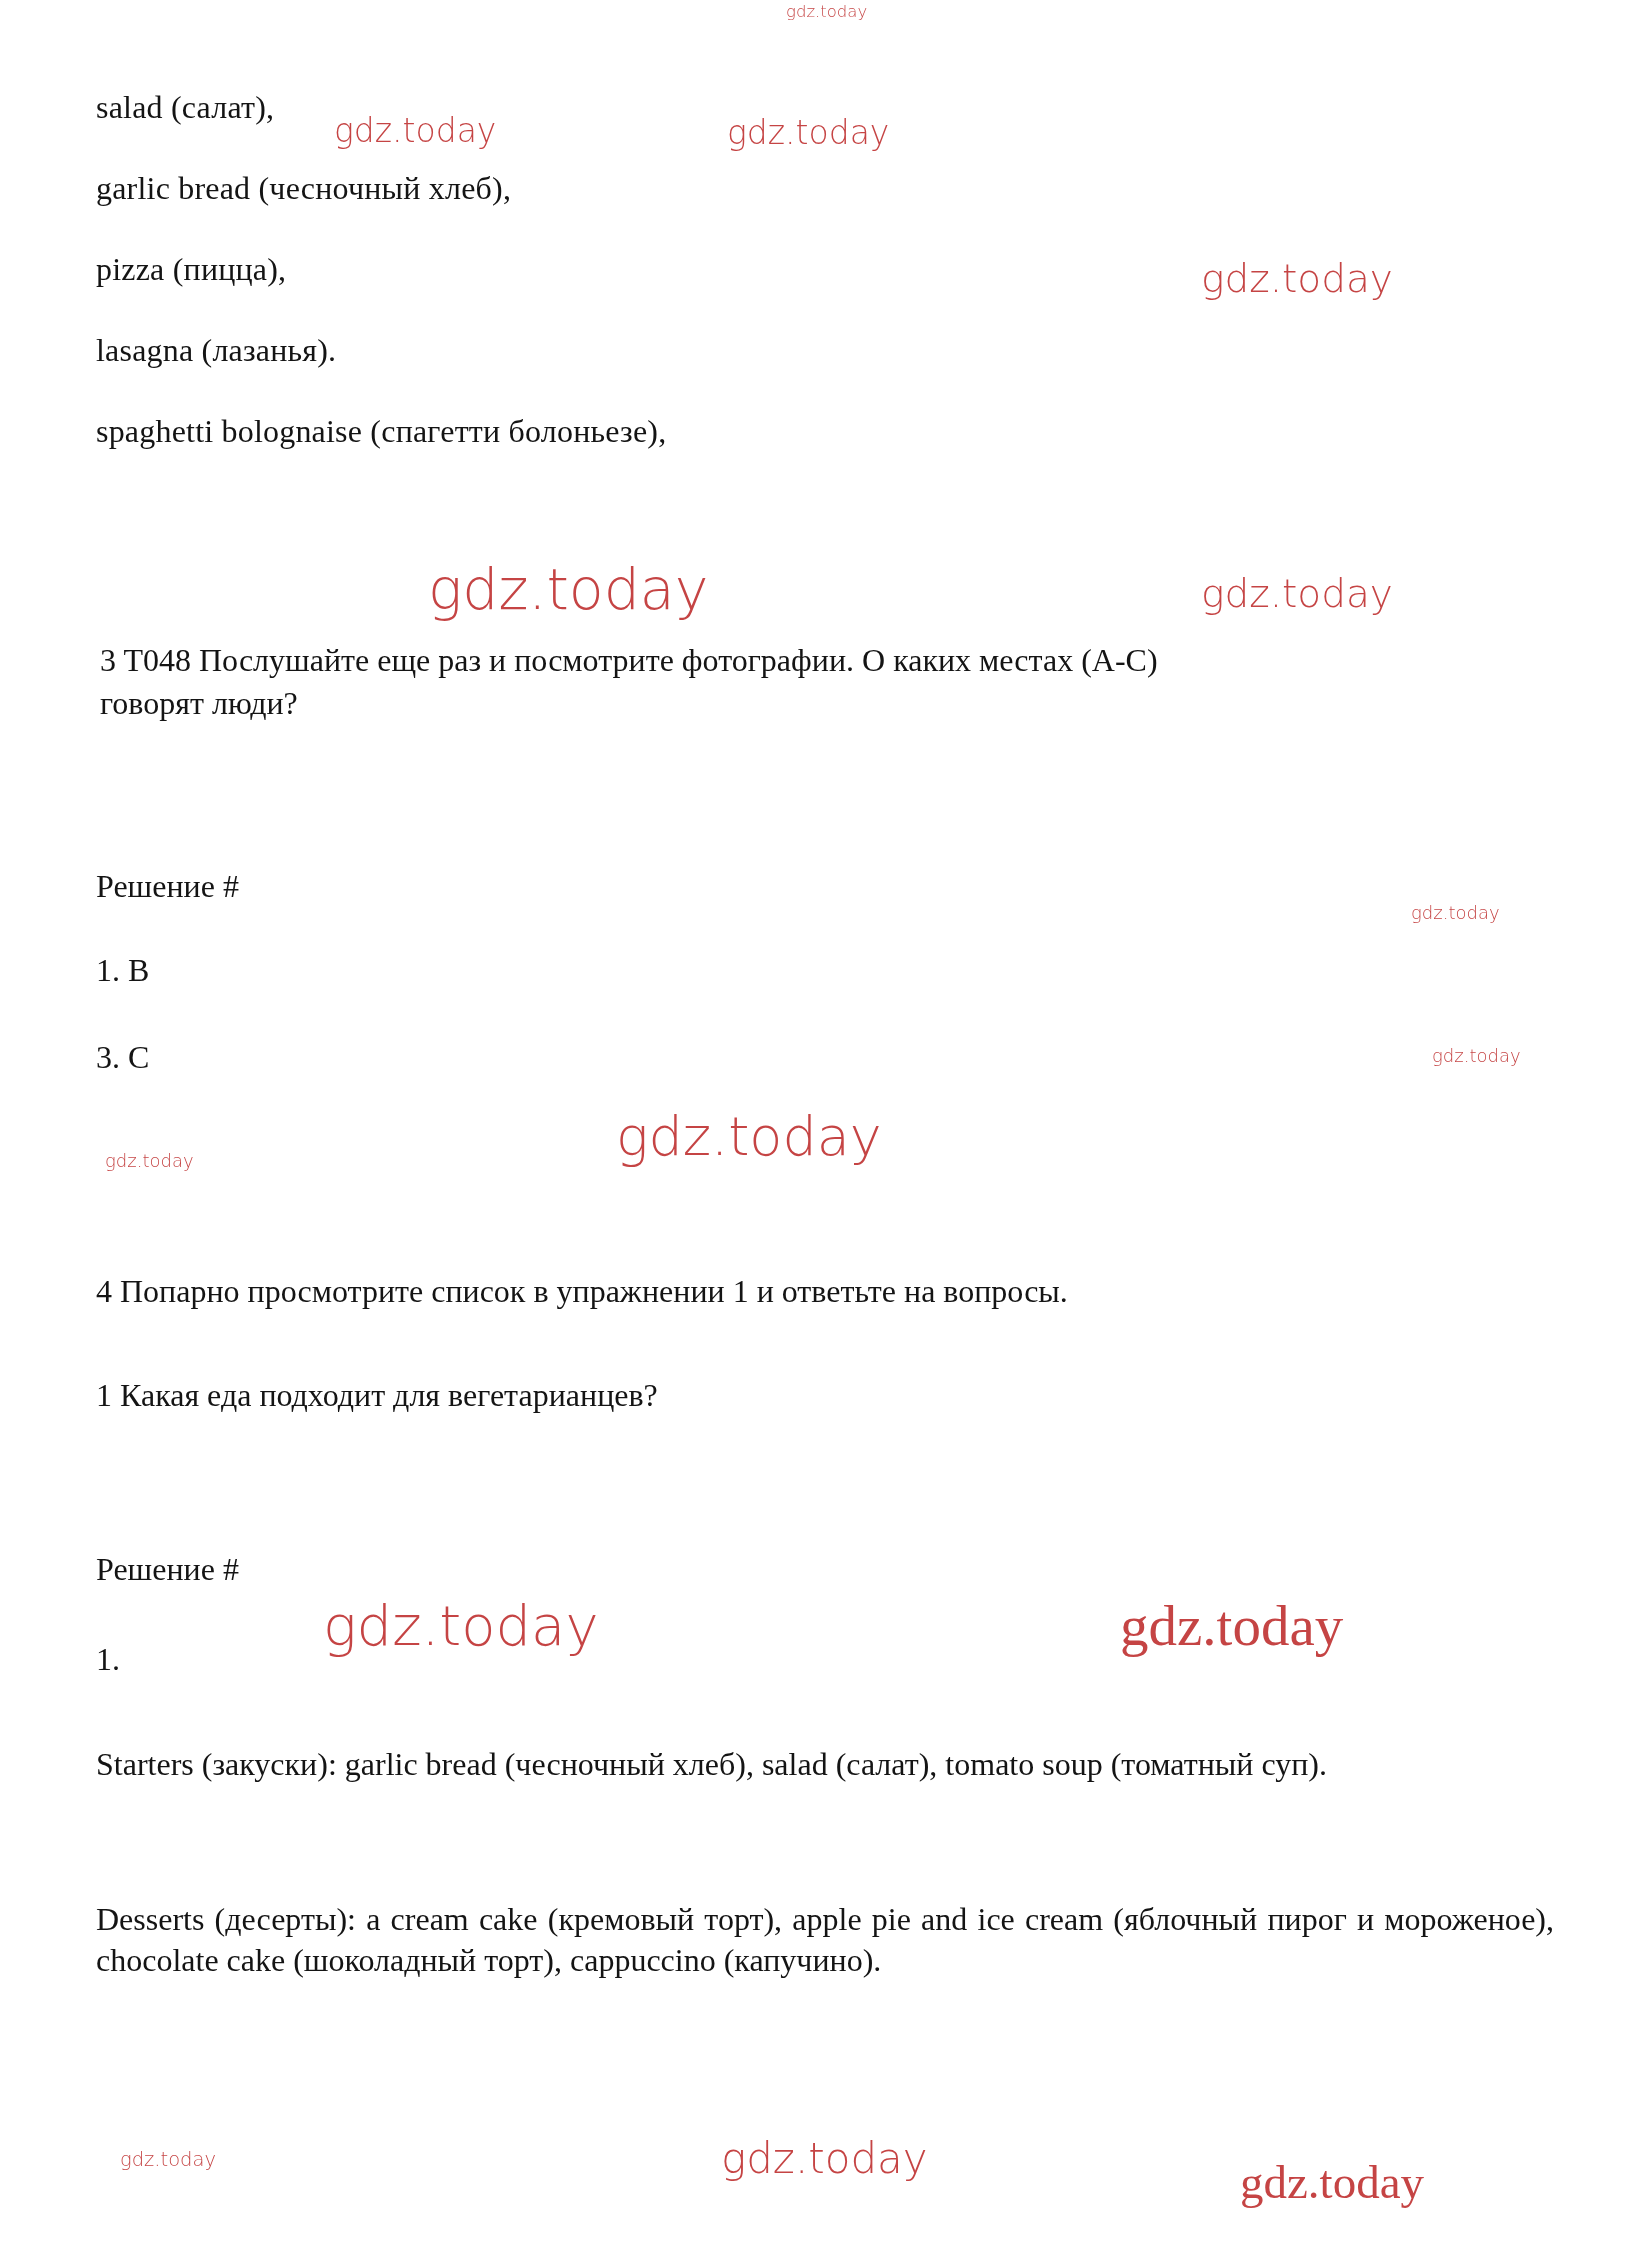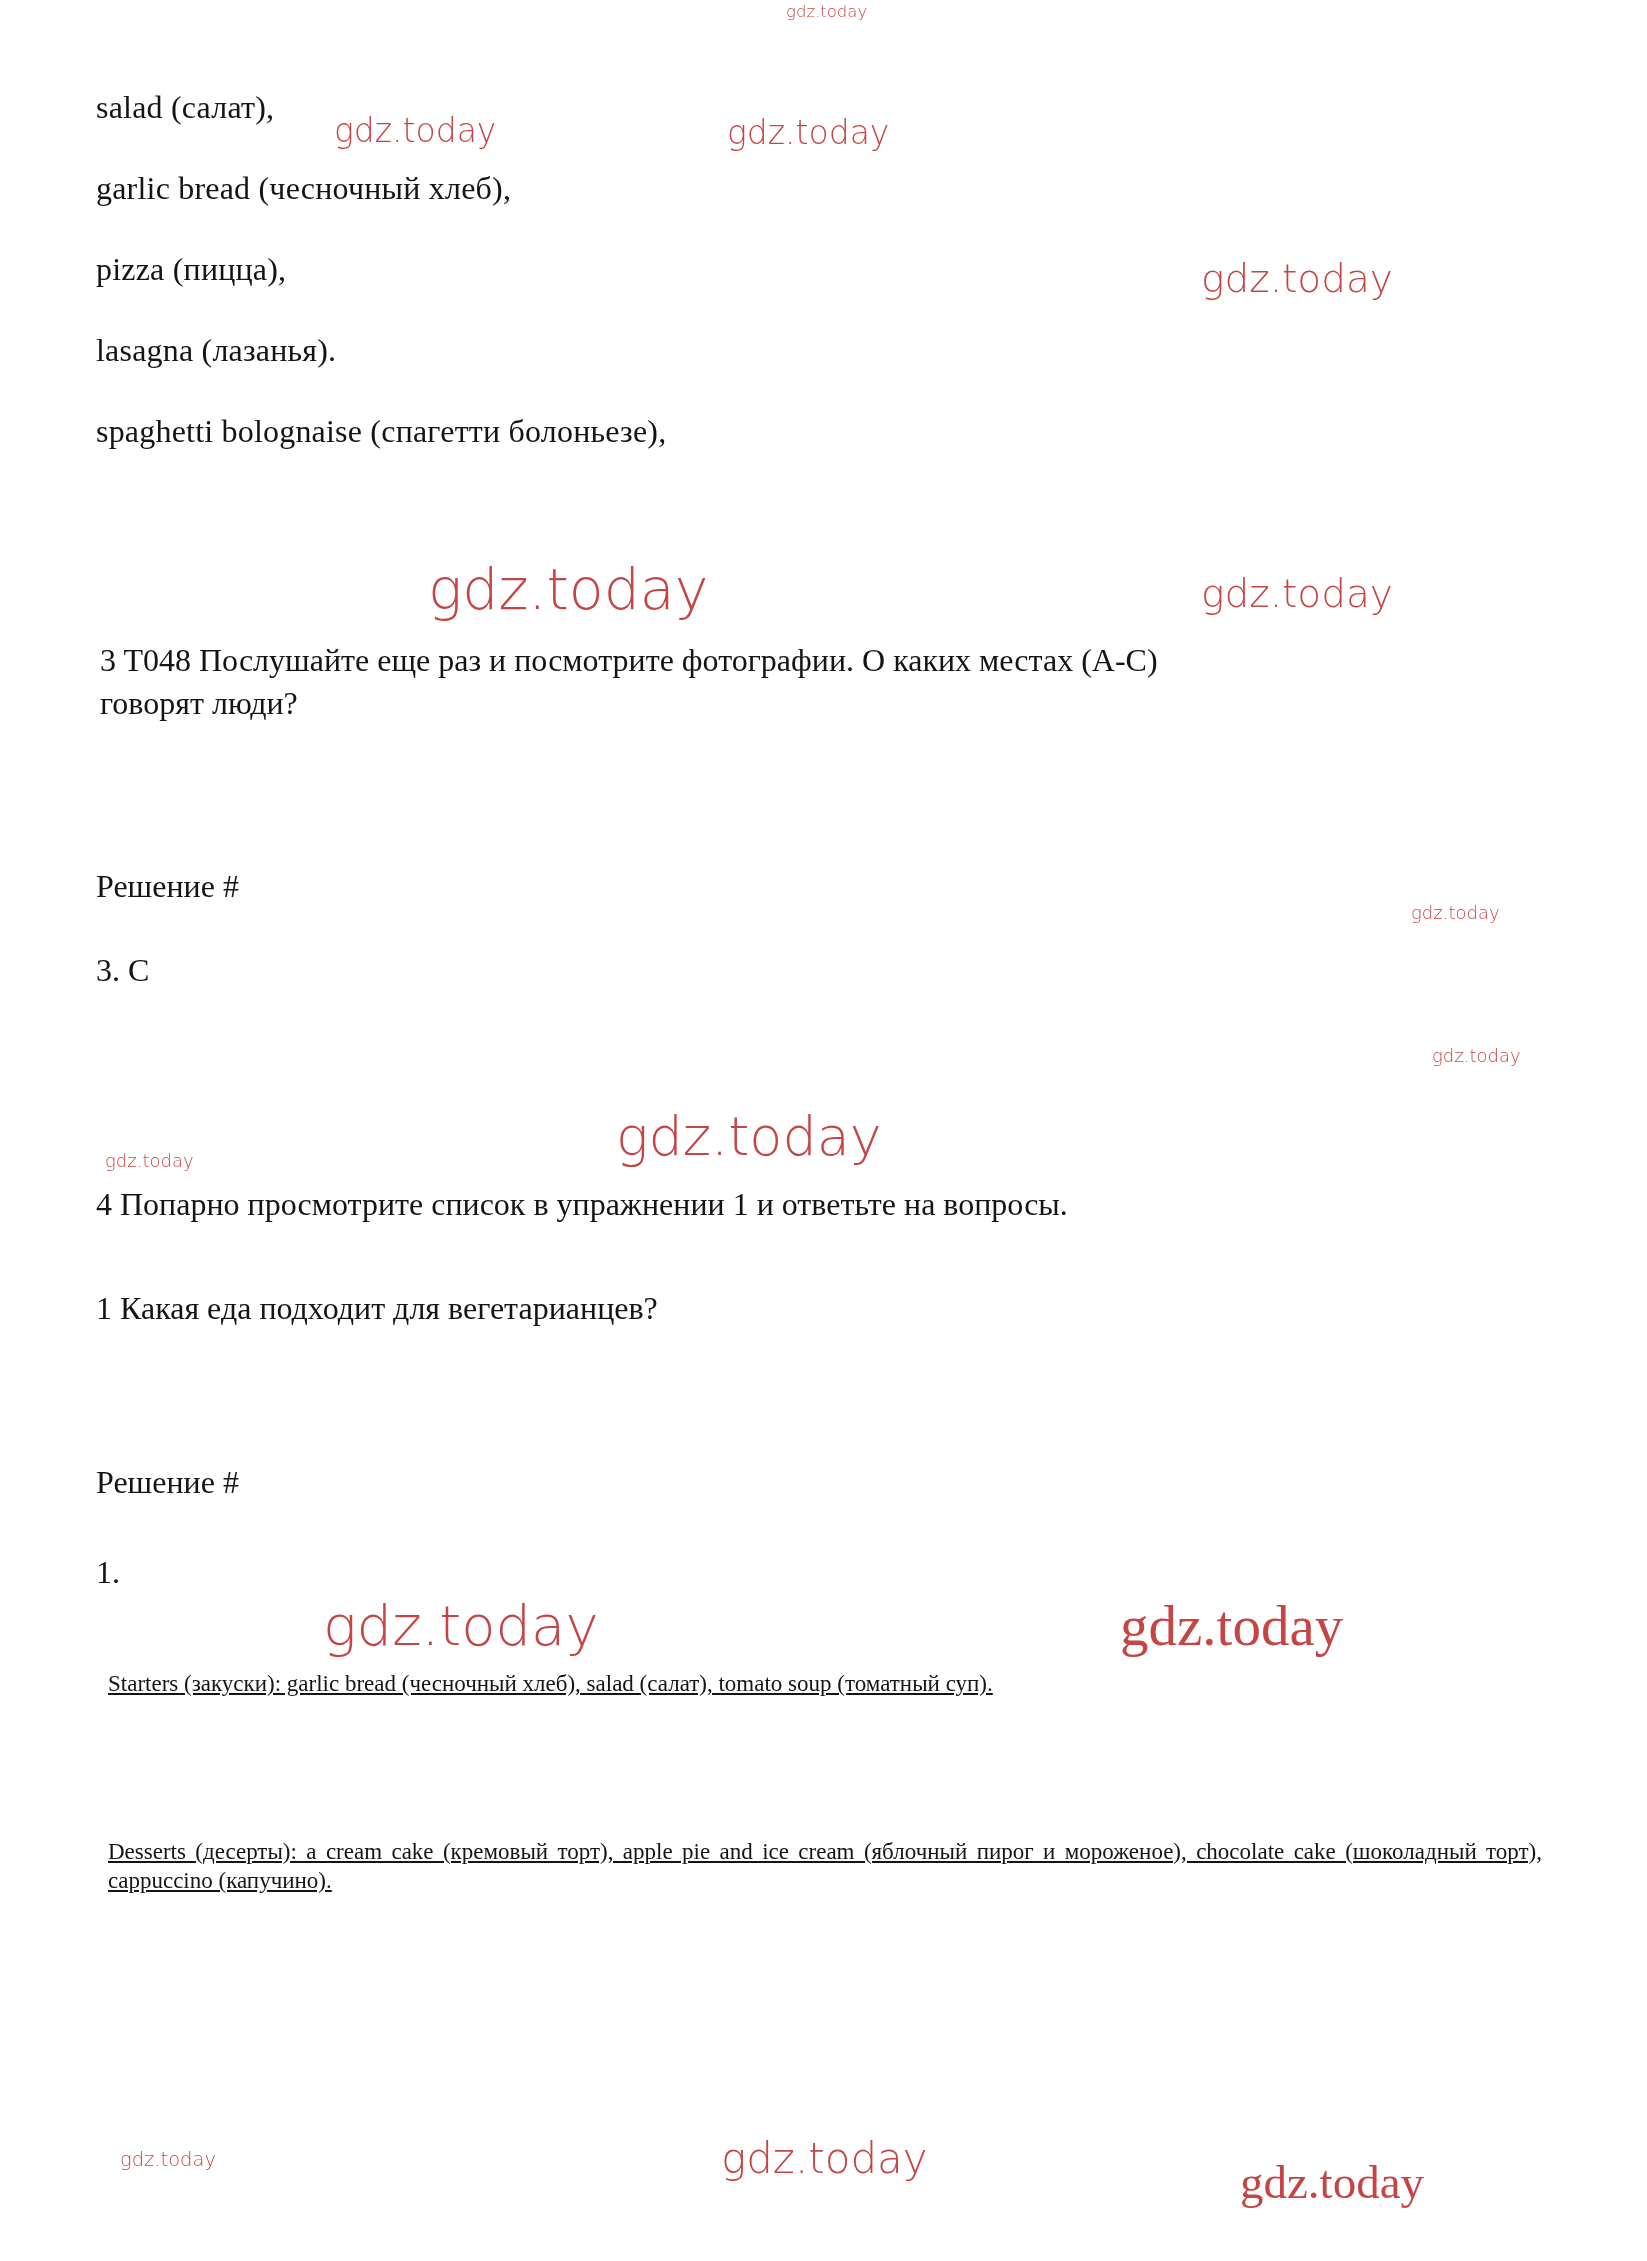--- a/index.html
+++ b/index.html
@@ -45,25 +45,24 @@
   }
   .numbered {
     font-size: 32px;
     margin: 0 0 50px 0;
   }
   .q-line {
     font-size: 32px;
     margin: 0 0 47px 0;
   }
   .para {
-    font-size: 23px;
+    font-size: 32px;
     line-height: 1.28;
-    margin: 12px;
+    margin: 0;
     text-align: justify;
-    text-decoration: underline;
   }
   
   .wm {
     position: absolute;
     color: #b91c1c;
     opacity: 0.82;
     font-family: "DejaVu Sans", sans-serif;
     white-space: nowrap;
     pointer-events: none;
     font-weight: 300;
@@ -93,20 +92,21 @@
     <div>
       <p class="task-line">3 T048 Послушайте еще раз и посмотрите фотографии. О каких местах (A-C)</p>
       <p class="task-line">говорят люди?</p>
 
       <div style="height:141px"></div>
 
       <p class="answer-head">Решение #</p>
 
       <div style="height:47px"></div>
 
+      <p class="numbered">1. B</p>
       <p class="numbered">3. C</p>
     </div>
 
     <div style="height:147px"></div>
 
     <div>
       <p class="q-line">4 Попарно просмотрите список в упражнении 1 и ответьте на вопросы.</p>
 
       <div style="height:19.5px"></div>
 

